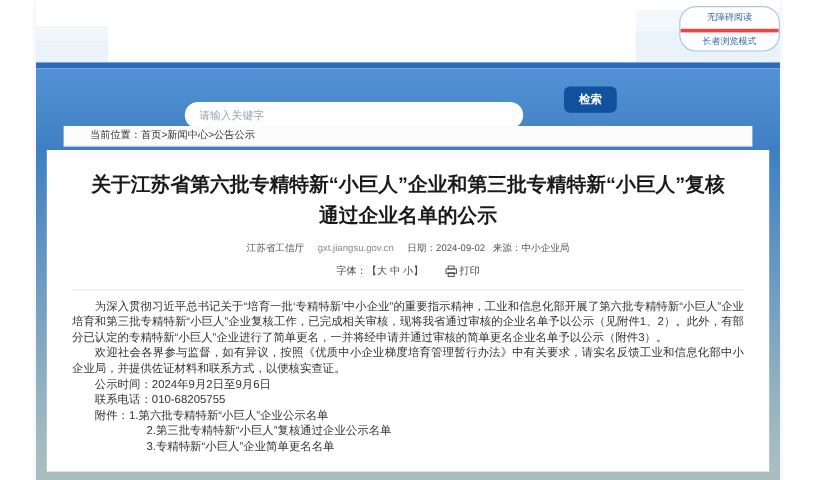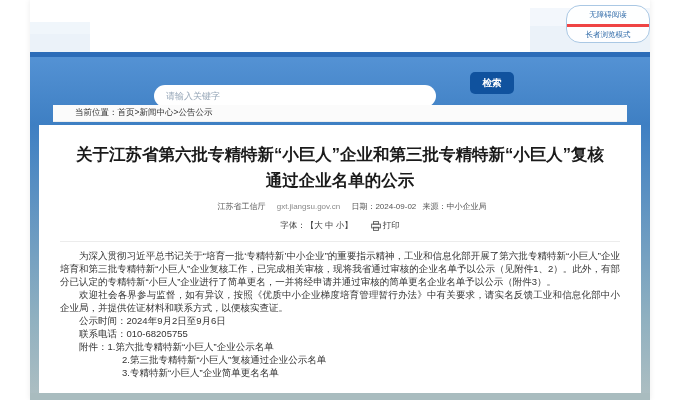--- a/index.html
+++ b/index.html
@@ -45,21 +45,21 @@
   .crumb { font-size:8.5px; color:#333; padding-left:22px; white-space:nowrap; }
 
   
   .lower-bg { position:absolute; left:0; top:125px; width:620px; height:275px;
               background:linear-gradient(#3e7fc3,#8fb0c0 70%,#aebfc2); }
   .footer-bar { position:absolute; left:0; top:393px; width:620px; height:7px; background:#a9bcbf; }
   .article { position:absolute; left:9px; top:125px; width:602px; height:268px; background:#fff; }
 
   .art-title { position:absolute; left:30px; top:16px; width:542px; text-align:center;
                font-size:16.5px; font-weight:bold; color:#1a1a1a; line-height:26px; }
-  .meta { position:absolute; left:12px; top:76px; width:602px; text-align:center; font-size:8px; color:#555; }
+  .meta { position:absolute; left:0; top:76px; width:602px; text-align:center; font-size:8px; color:#555; }
   .meta .m-site { color:#8a8a8a; margin:0 9px; }
   .meta .m-date { margin-right:4px; }
   .fontline { position:absolute; left:0; top:95px; width:602px; display:flex; justify-content:center;
               align-items:center; font-size:8.5px; color:#444; gap:4px; }
   .print-btn { display:flex; align-items:center; gap:2px; margin-left:14px; cursor:pointer; color:#444; }
   .divider { position:absolute; left:21px; right:21px; top:116px; height:1px; background:#ececec; }
 
   .body-text { position:absolute; left:21px; top:124px; width:560px; font-size:9.5px; line-height:13px;
                color:#333; text-align:justify; }
   .para { text-indent:2em; }

